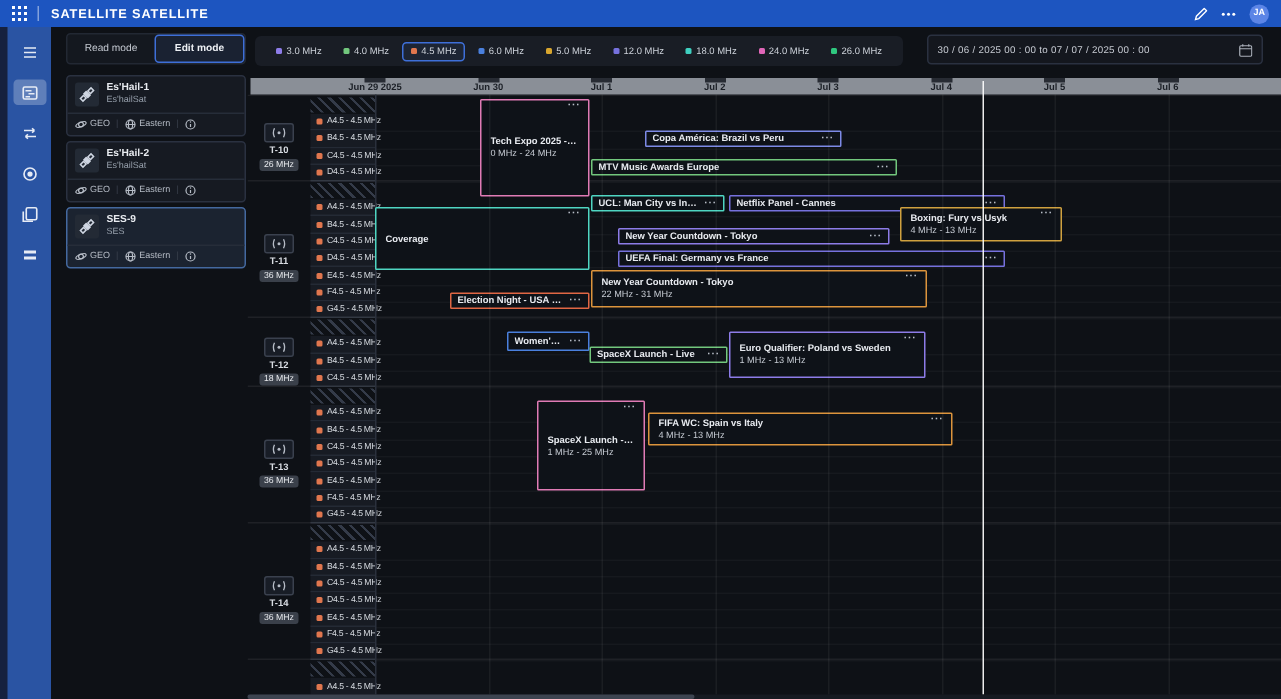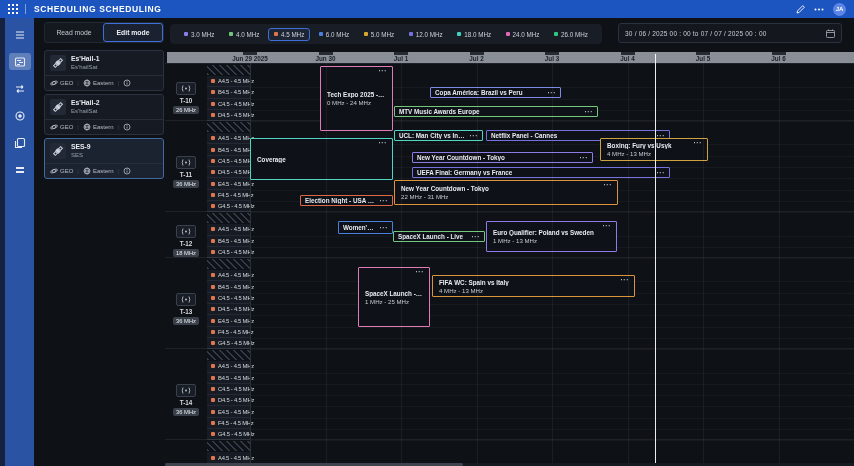--- a/index.html
+++ b/index.html
@@ -126,21 +126,21 @@
         <rect x="0" y="4" width="2" height="2"></rect>
             <rect x="4" y="4" width="2" height="2"></rect>
             <rect x="8" y="4" width="2" height="2"></rect>
         <rect x="0" y="8" width="2" height="2"></rect>
             <rect x="4" y="8" width="2" height="2"></rect>
             <rect x="8" y="8" width="2" height="2"></rect>
       </g>
         </svg>
     </span>
     <span class="tb-sep"></span>
-    <span class="tb-title">SCHEDULING SCHEDULING</span>
+    <span class="tb-title">SATELLITE SATELLITE</span>
     <span class="tb-right">
       <span>
         <svg width="9" height="9" viewBox="0 0 9 9">
             <path d="M1 8l0.6-2.2L6.8 0.6l1.6 1.6L3.2 7.4z" fill="none" stroke="#fff" stroke-width="0.9"></path>
           </svg>
       </span>
       <span>
         <svg width="10" height="3" viewBox="0 0 10 3">
             <g fill="#fff">
               <circle cx="1.5" cy="1.5" r="1"></circle>

